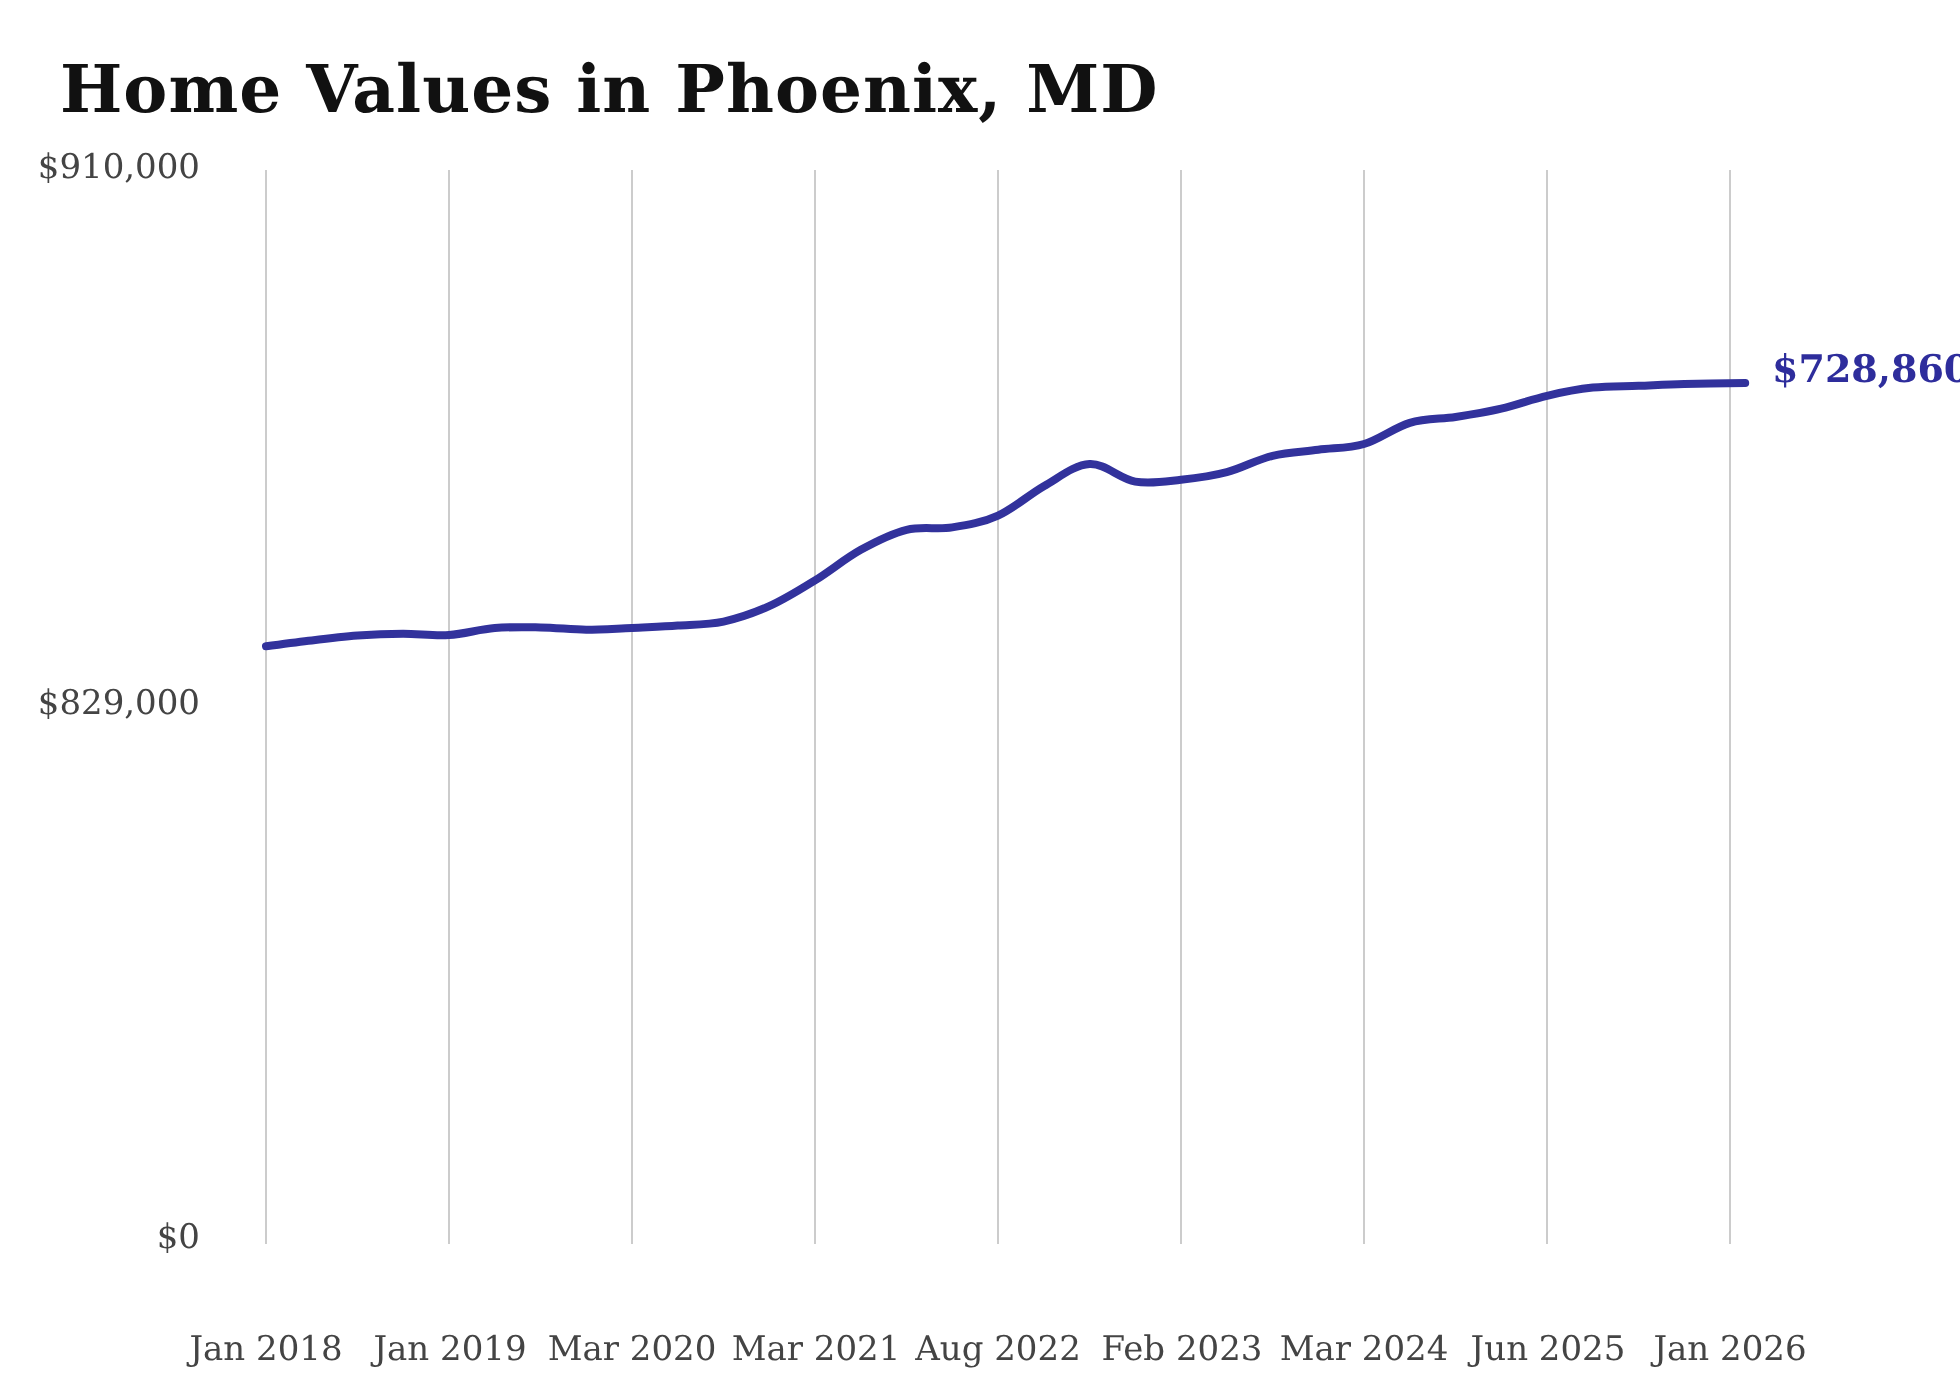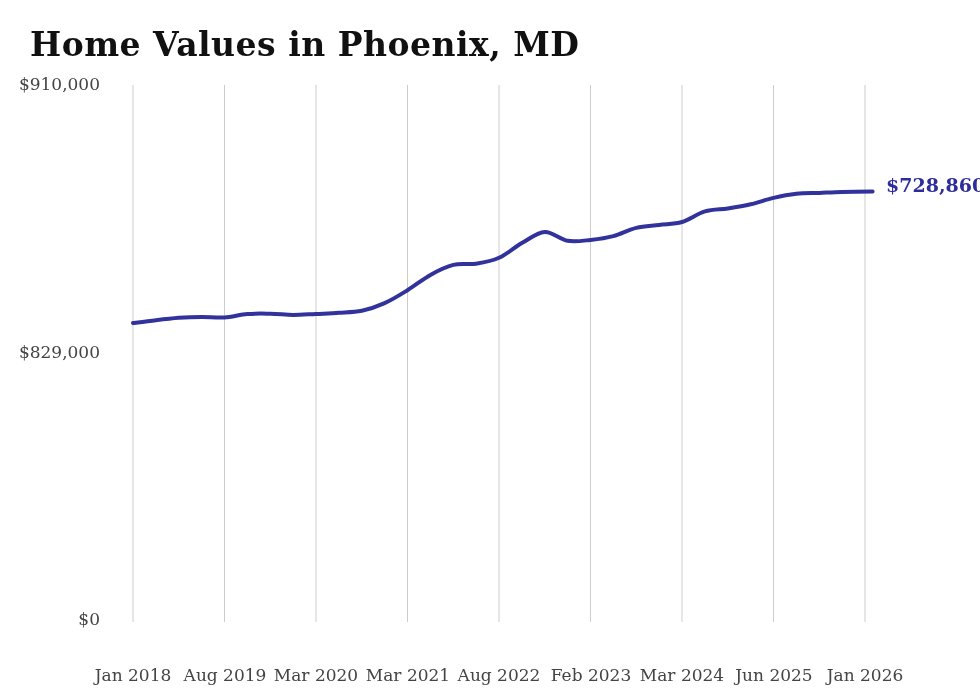--- a/index.html
+++ b/index.html
@@ -91,21 +91,21 @@
         <line x1="865.0" x2="865.0" y1="85" y2="622" stroke="#cccccc" stroke-width="1"></line>
       </g>
     <path id="value-line" class="value-line" d="M 133.0 323.1 C 136.8 322.6, 148.3 321.0, 155.9 320.2 C 163.5 319.3, 171.1 318.4, 178.8 317.8 C 186.4 317.3, 194.0 317.0, 201.6 316.9 C 209.3 316.9, 216.9 318.0, 224.5 317.5 C 232.1 317.0, 239.8 314.6, 247.4 314.0 C 255.0 313.4, 262.6 313.6, 270.3 313.7 C 277.9 313.8, 285.5 314.8, 293.1 314.9 C 300.8 314.9, 308.4 314.3, 316.0 314.0 C 323.6 313.6, 331.3 313.4, 338.9 312.8 C 346.5 312.3, 354.1 312.4, 361.8 310.8 C 369.4 309.1, 377.0 306.5, 384.6 303.1 C 392.3 299.7, 399.9 294.9, 407.5 290.2 C 415.1 285.5, 422.8 279.1, 430.4 274.9 C 438.0 270.7, 445.6 266.8, 453.3 264.9 C 460.9 263.0, 468.5 264.9, 476.1 263.7 C 483.8 262.5, 491.4 261.3, 499.0 257.8 C 506.6 254.4, 514.3 247.5, 521.9 243.1 C 529.5 238.8, 537.1 232.4, 544.8 232.0 C 552.4 231.6, 560.0 239.5, 567.6 240.8 C 575.3 242.1, 582.9 240.7, 590.5 239.9 C 598.1 239.1, 605.8 238.1, 613.4 236.1 C 621.0 234.1, 628.6 229.7, 636.3 227.9 C 643.9 226.0, 651.5 225.9, 659.1 224.9 C 666.8 223.9, 674.4 224.2, 682.0 222.0 C 689.6 219.7, 697.3 213.7, 704.9 211.4 C 712.5 209.1, 720.1 209.6, 727.8 208.5 C 735.4 207.3, 743.0 206.1, 750.6 204.3 C 758.3 202.6, 765.9 199.6, 773.5 197.9 C 781.1 196.1, 788.8 194.6, 796.4 193.8 C 804.0 192.9, 811.6 193.2, 819.3 192.9 C 826.9 192.6, 833.2 192.2, 842.1 192.0 C 851.0 191.8, 867.5 191.6, 872.6 191.5"></path>
   </svg>
 
   <span class="ytick" style="top:74px">$910,000</span>
   <span class="ytick" style="top:342px">$829,000</span>
   <span class="ytick" style="top:609px">$0</span>
 
   <span class="xtick" style="left:133px">Jan 2018</span>
-  <span class="xtick" style="left:225px">Aug 2019</span>
+  <span class="xtick" style="left:225px">Jan 2019</span>
   <span class="xtick" style="left:316px">Mar 2020</span>
   <span class="xtick" style="left:408px">Mar 2021</span>
   <span class="xtick" style="left:499px">Aug 2022</span>
   <span class="xtick" style="left:591px">Feb 2023</span>
   <span class="xtick" style="left:682px">Mar 2024</span>
   <span class="xtick" style="left:774px">Jun 2025</span>
   <span class="xtick" style="left:865px">Jan 2026</span>
 
   <span class="end-label">$728,860</span>
 

